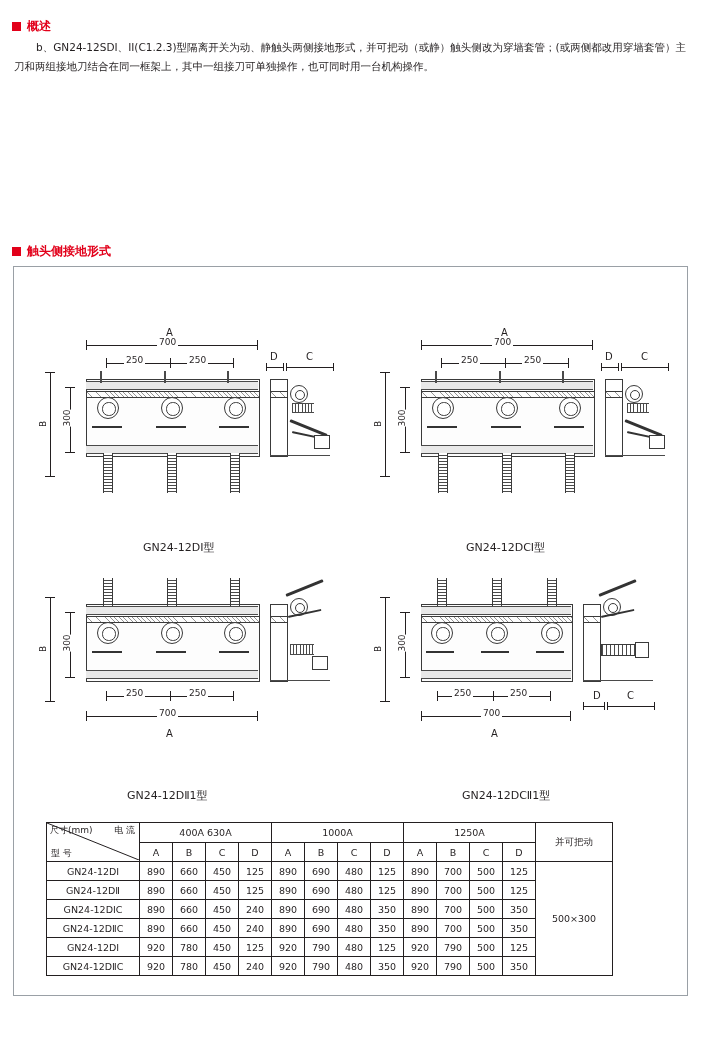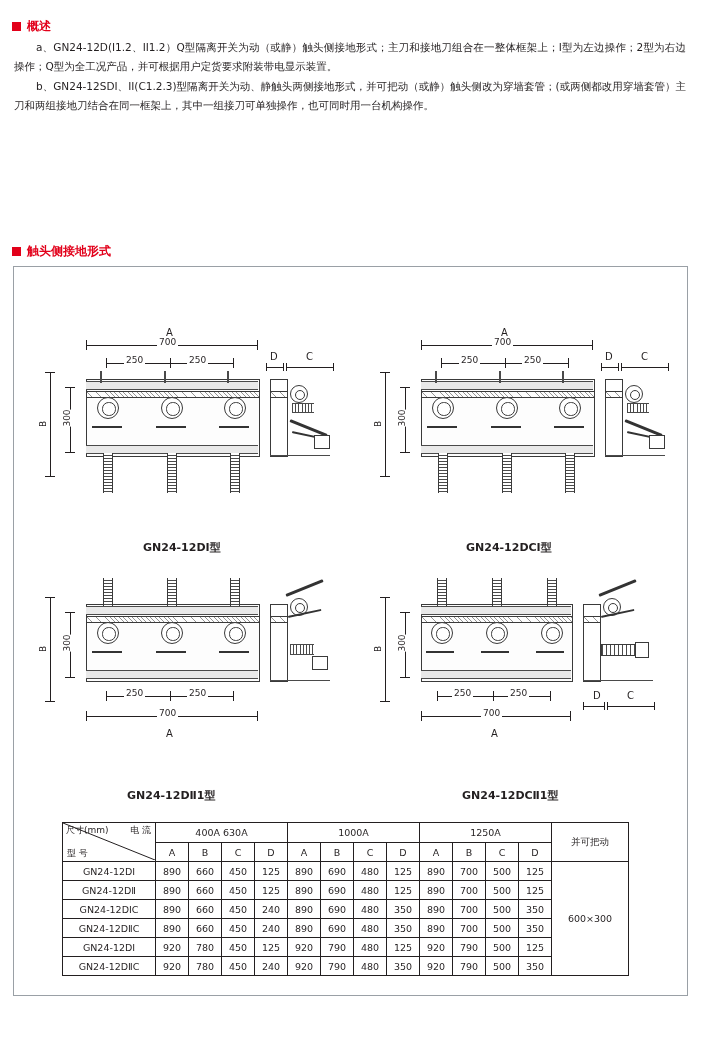--- a/index.html
+++ b/index.html
@@ -74,21 +74,21 @@
     box-sizing: border-box;
     background: #fff;
   }
 
   .fig {
     position: absolute;
   }
   .fig-caption {
     position: absolute;
     font-size: 11px;
-    font-weight: bold;
+    font-weight: normal;
     color: #231f20;
     white-space: nowrap;
   }
 
   
   .dimline {
     position: absolute;
     background: #231f20;
   }
   .h-line { height: 1px; }
@@ -214,21 +214,21 @@
         #4a4a4a 1px,
         #ffffff 1px,
         #ffffff 4px
       );
     border: 1px solid #3a3a3a;
   }
 
   
   #spec-table {
     position: absolute;
-    left: 62px;
+    left: 46px;
     top: 822px;
     border-collapse: collapse;
     font-size: 9.5px;
     color: #231f20;
   }
   #spec-table th, #spec-table td {
     border: 1px solid #231f20;
     text-align: center;
     padding: 0;
     height: 18px;
@@ -281,21 +281,20 @@
 <body>
 
 <div class="page">
 
   <div class="section-head" id="overview-head">
     <span class="marker"></span>
     <span>概述</span>
   </div>
 
   <div class="overview-body">
-    <p class="indent2">a、GN24-12D(I1.2、II1.2）Q型隔离开关为动（或静）触头侧接地形式；主刀和接地刀组合在一整体框架上；I型为左边操作；2型为右边操作；Q型为全工况产品，并可根据用户定货要求附装带电显示装置。</p>
     <p class="indent2">b、GN24-12SDI、II(C1.2.3)型隔离开关为动、静触头两侧接地形式，并可把动（或静）触头侧改为穿墙套管；(或两侧都改用穿墙套管）主刀和两组接地刀结合在同一框架上，其中一组接刀可单独操作，也可同时用一台机构操作。</p>
   </div>
 
   <div class="section-head" id="dimensions-head">
     <span class="marker"></span>
     <span>触头侧接地形式</span>
   </div>
 
   <div id="drawing-panel">
 
@@ -592,21 +591,21 @@
         <td>450</td>
         <td>125</td>
         <td>890</td>
         <td>690</td>
         <td>480</td>
         <td>125</td>
         <td>890</td>
         <td>700</td>
         <td>500</td>
         <td>125</td>
-        <td rowspan="6">600×300</td>
+        <td rowspan="6">500×300</td>
       </tr>
       <tr>
         <td class="model-col">GN24-12DⅡ</td>
         <td>890</td>
         <td>660</td>
         <td>450</td>
         <td>125</td>
         <td>890</td>
         <td>690</td>
         <td>480</td>

